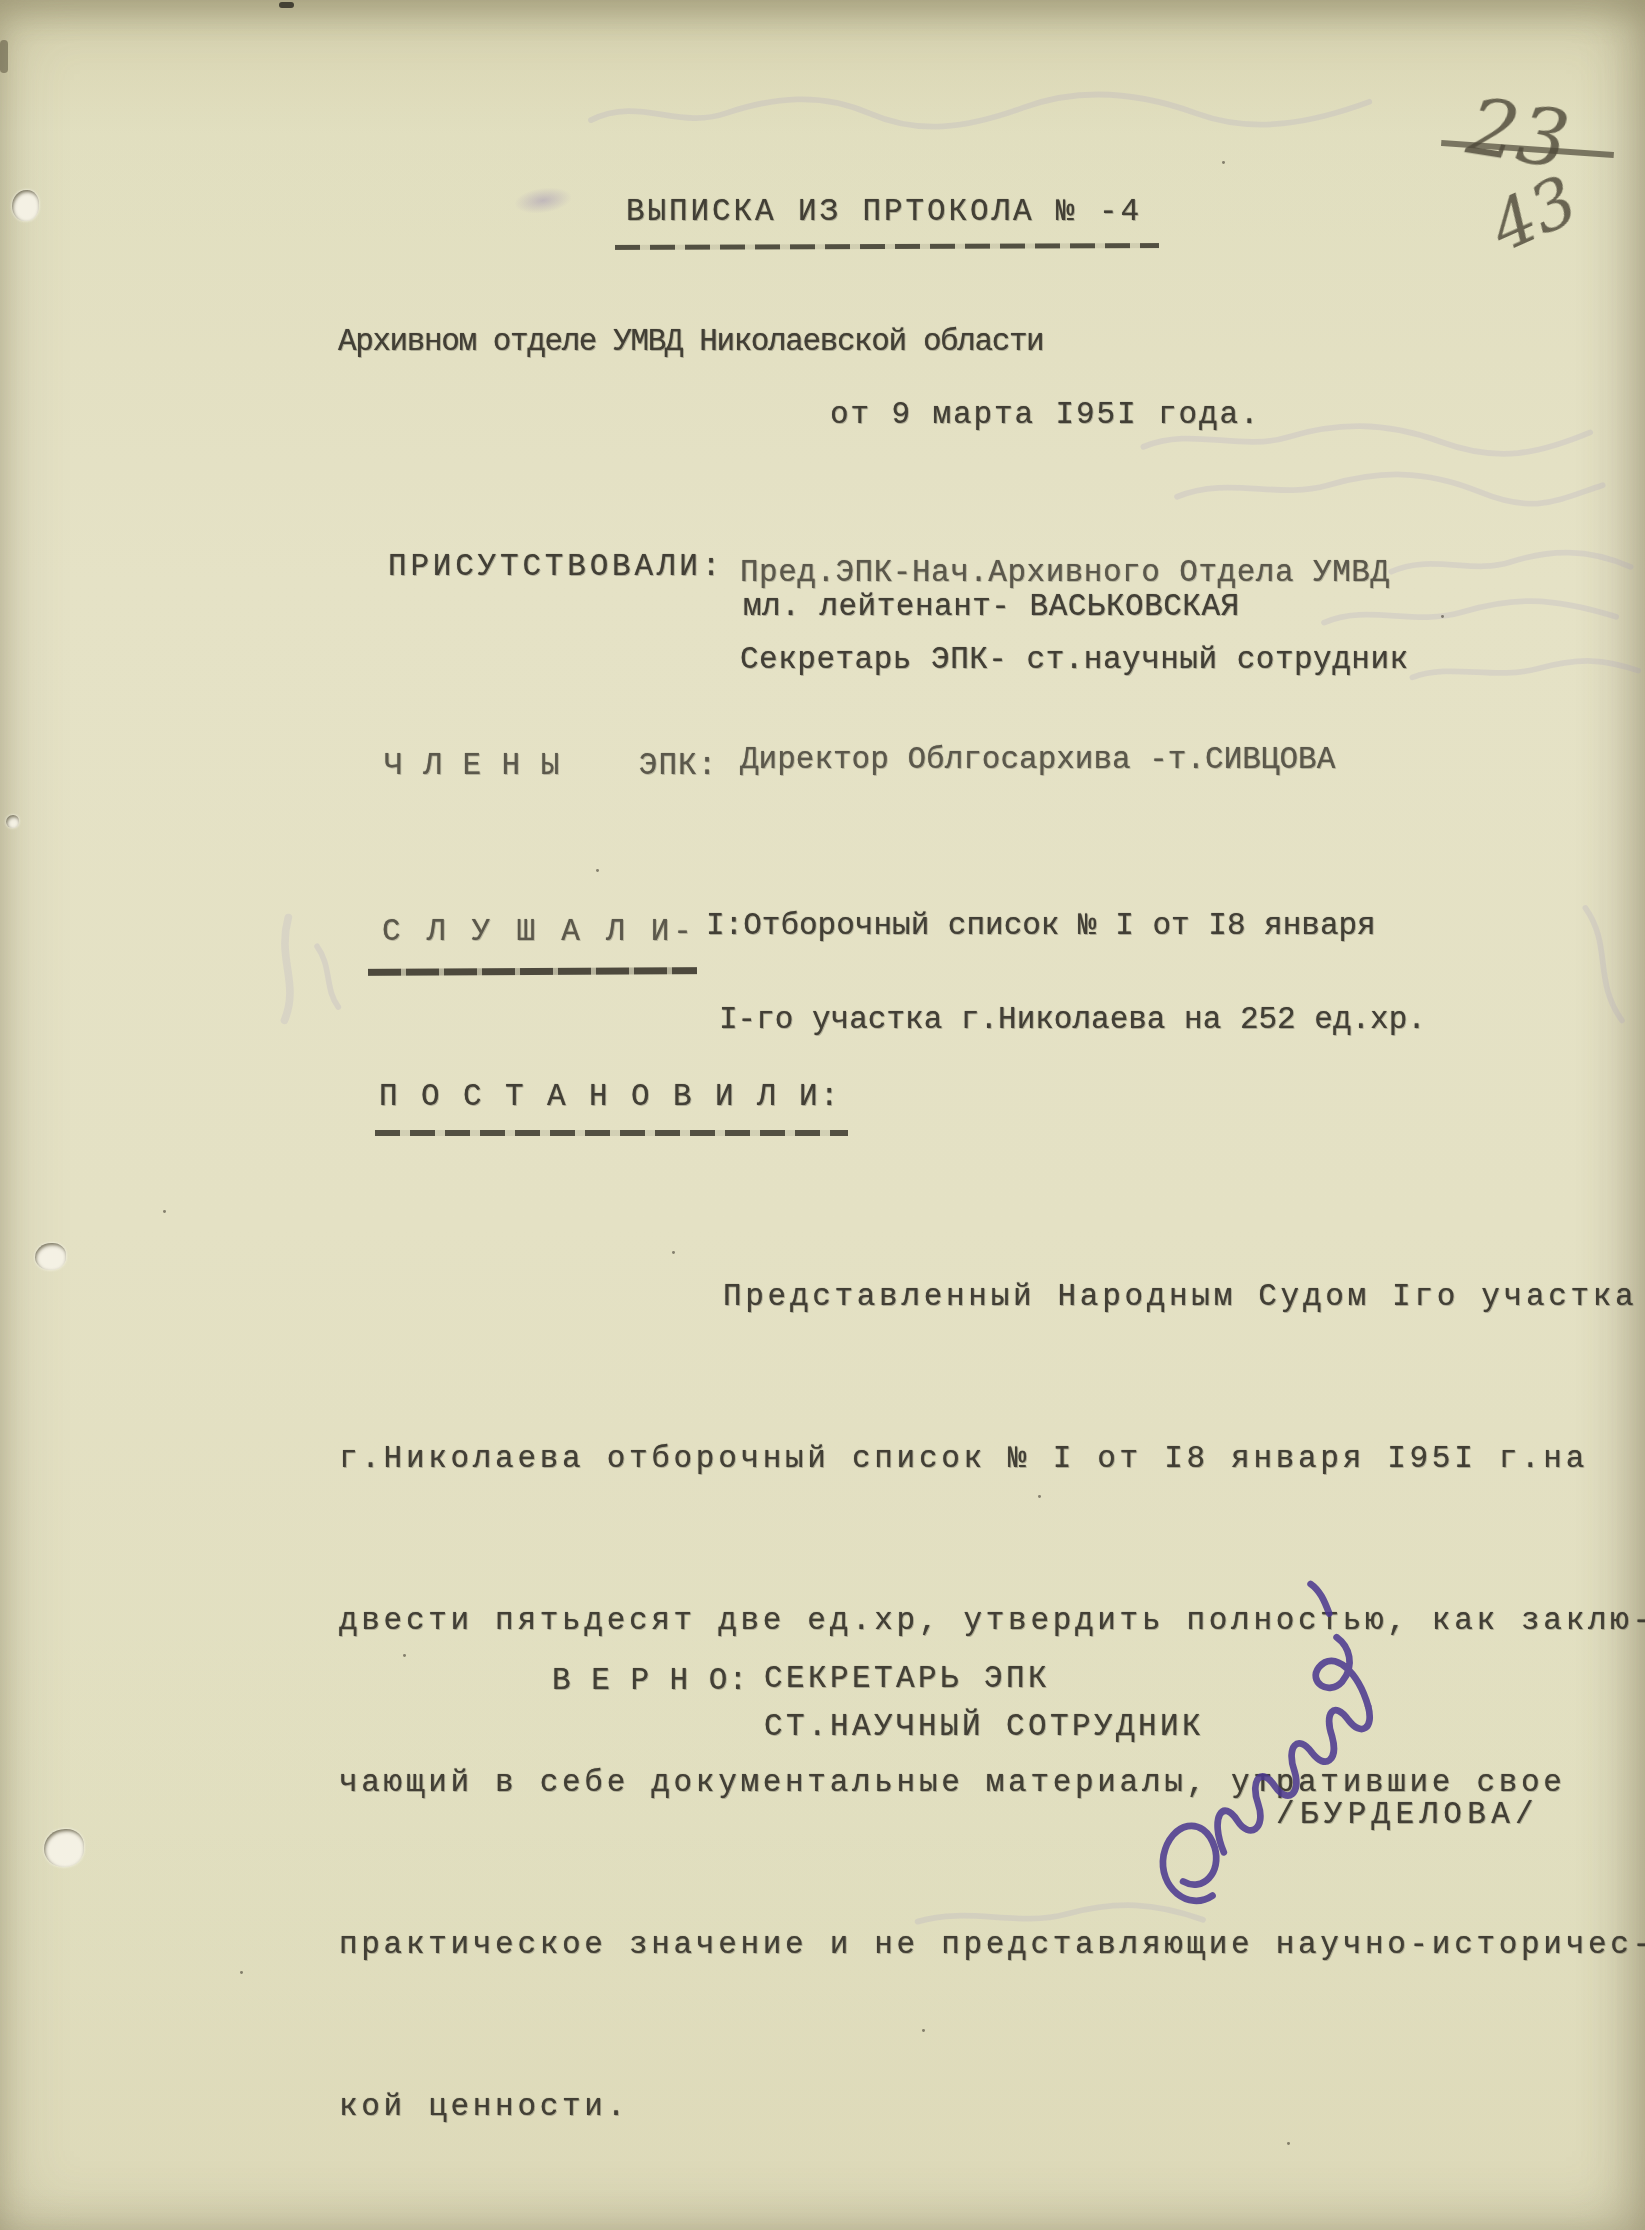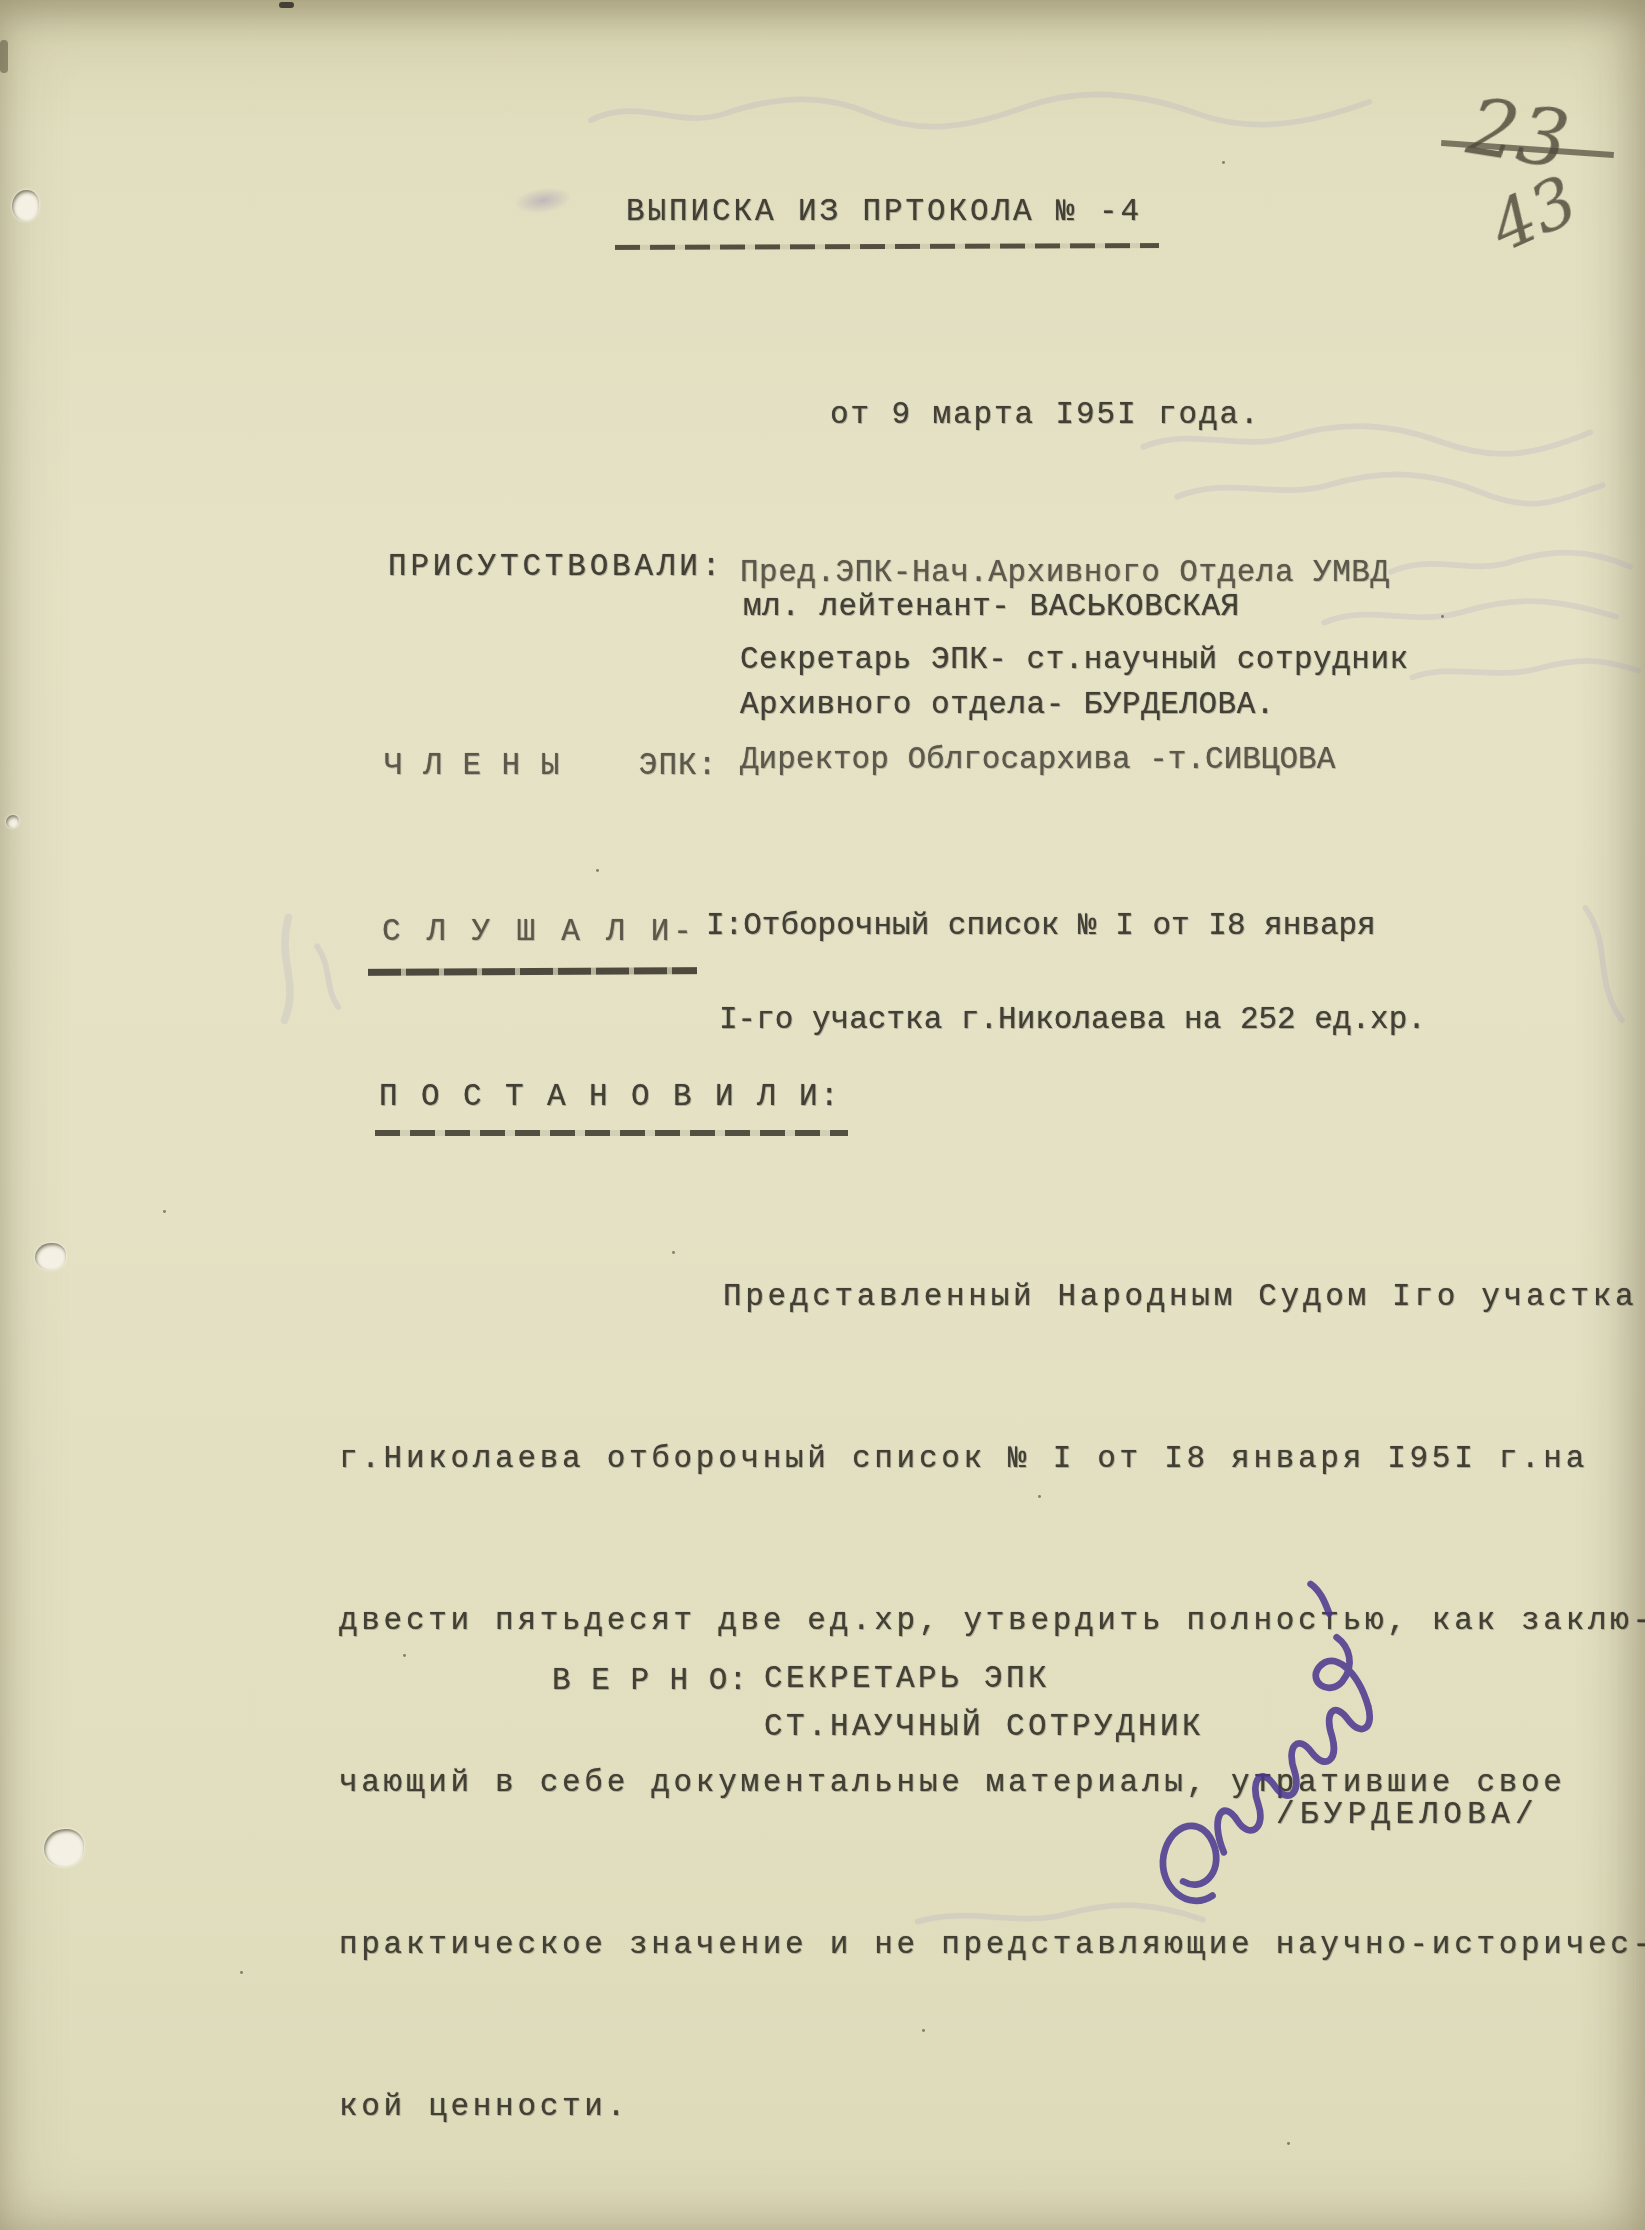--- a/index.html
+++ b/index.html
@@ -59,28 +59,28 @@
 
   <div class="smudge" style="left:514px;top:188px;width:58px;height:25px;transform:rotate(-8deg);"></div>
 
   <div class="pencil" style="left:1468px;top:88px;font-size:79px;transform:rotate(9deg);">23</div>
   <div class="strike" style="left:1441px;top:146px;width:173px;height:5.8px;transform:rotate(4deg);"></div>
   <div class="pencil" style="left:1491px;top:175px;font-size:67px;transform:rotate(-24deg);">43</div>
 
   <div class="t ink" style="left:626px;top:193px;letter-spacing:2.9px;">ВЫПИСКА ИЗ ПРТОКОЛА № -4</div>
   <div class="u u-dash" style="left:615px;top:244px;width:544px;height:4.8px;transform:rotate(-0.2deg);"></div>
 
+  <div class="t ink" style="left:338px;top:323px;letter-spacing:-1.4px;">Архивном отделе УМВД Николаевской области</div>
 
   <div class="t ink" style="left:830px;top:396px;letter-spacing:1.9px;">от 9 марта I95I года.</div>
 
   <div class="t ink" style="left:388px;top:548px;letter-spacing:3.8px;">ПРИСУТСТВОВАЛИ:</div>
   <div class="t ink faded" style="left:740px;top:554px;letter-spacing:0.5px;">Пред.ЭПК-Нач.Архивного Отдела УМВД</div>
   <div class="t ink" style="left:743px;top:588px;letter-spacing:0.5px;">мл. лейтенант- ВАСЬКОВСКАЯ</div>
   <div class="t ink" style="left:740px;top:641px;letter-spacing:0.5px;">Секретарь ЭПК- ст.научный сотрудник</div>
-  <div class="t ink" style="left:740px;top:686px;letter-spacing:0.5px;">Архивного отдела- БУРДЕЛОВА.</div>
 
   <div class="t ink faded" style="left:384px;top:747px;letter-spacing:1px;">Ч Л Е Н Ы    ЭПК:</div>
   <div class="t ink faded" style="left:740px;top:741px;">Директор Облгосархива -т.СИВЦОВА</div>
 
   <div class="t ink faded" style="left:382px;top:913px;letter-spacing:3.8px;">С Л У Ш А Л И-</div>
   <div class="u u-rough" style="left:368px;top:968px;width:329px;height:6.7px;transform:rotate(-0.3deg);"></div>
   <div class="t ink" style="left:706px;top:907px;">I:Отборочный список № I от I8 января</div>
   <div class="t ink" style="left:711px;top:1001px;margin-left:8px;">I-го участка г.Николаева на 252 ед.хр.</div>
 
   <div class="t ink" style="left:379px;top:1078px;letter-spacing:2.4px;">П О С Т А Н О В И Л И:</div>

